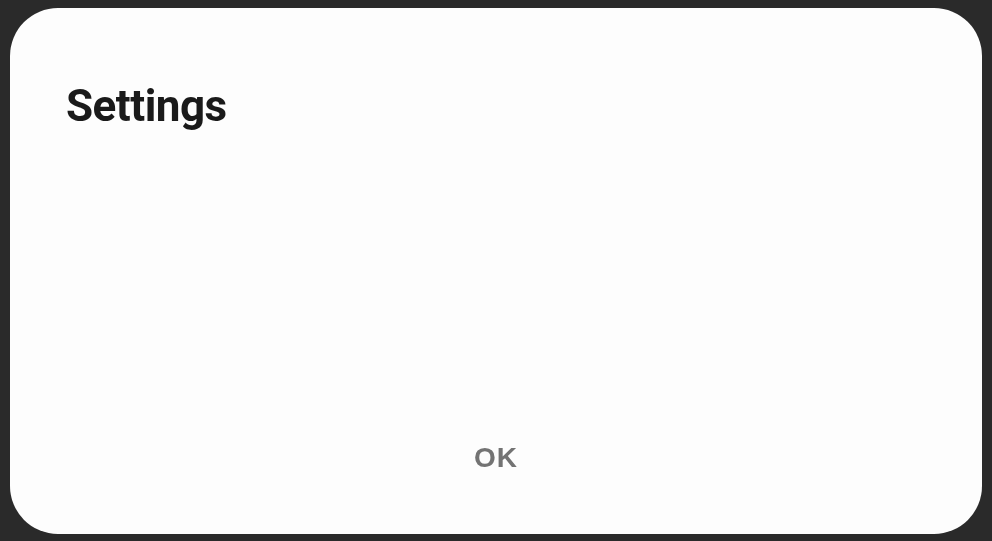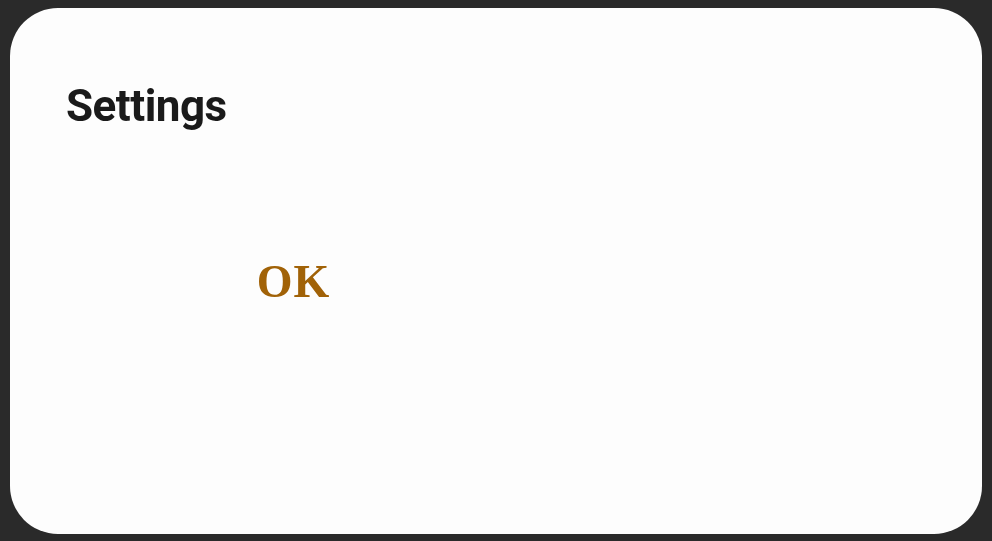--- a/index.html
+++ b/index.html
@@ -17,22 +17,23 @@
       align-items: center;
       justify-content: center;
     }
     .dialog {
       background: #fdfdfd;
       border-radius: 48px;
       width: 972px;
       height: 526px;
       padding: 72px 56px 40px 56px;
       display: flex;
-      flex-direction: row;
+      flex-direction: column;
       position: relative;
+      justify-content: space-between;
     }
     .dialog-title {
       font-size: 44px;
       font-weight: 700;
       color: #1a1a1a;
       margin-bottom: 60px;
       letter-spacing: -0.5px;
     }
     .dialog-body {
       font-size: 37px;
@@ -42,27 +43,27 @@
       flex: 1;
     }
     .dialog-actions {
       display: flex;
       justify-content: center;
       padding-bottom: 10px;
     }
     .ok-button {
       background: none;
       border: none;
-      color: #a16207;
-      font-size: 46px;
+      color: #737373;
+      font-size: 28px;
       font-weight: 700;
       letter-spacing: 1px;
       cursor: pointer;
       padding: 10px 30px;
-      font-family: Liberation Serif, serif;
+      font-family: Liberation Sans, sans-serif;
     }
   </style>
 </head>
 <body>
 
 <div class="dialog">
   <h1 class="dialog-title">Settings</h1>
   <div class="dialog-actions">
     <button class="ok-button">OK</button>
   </div>

